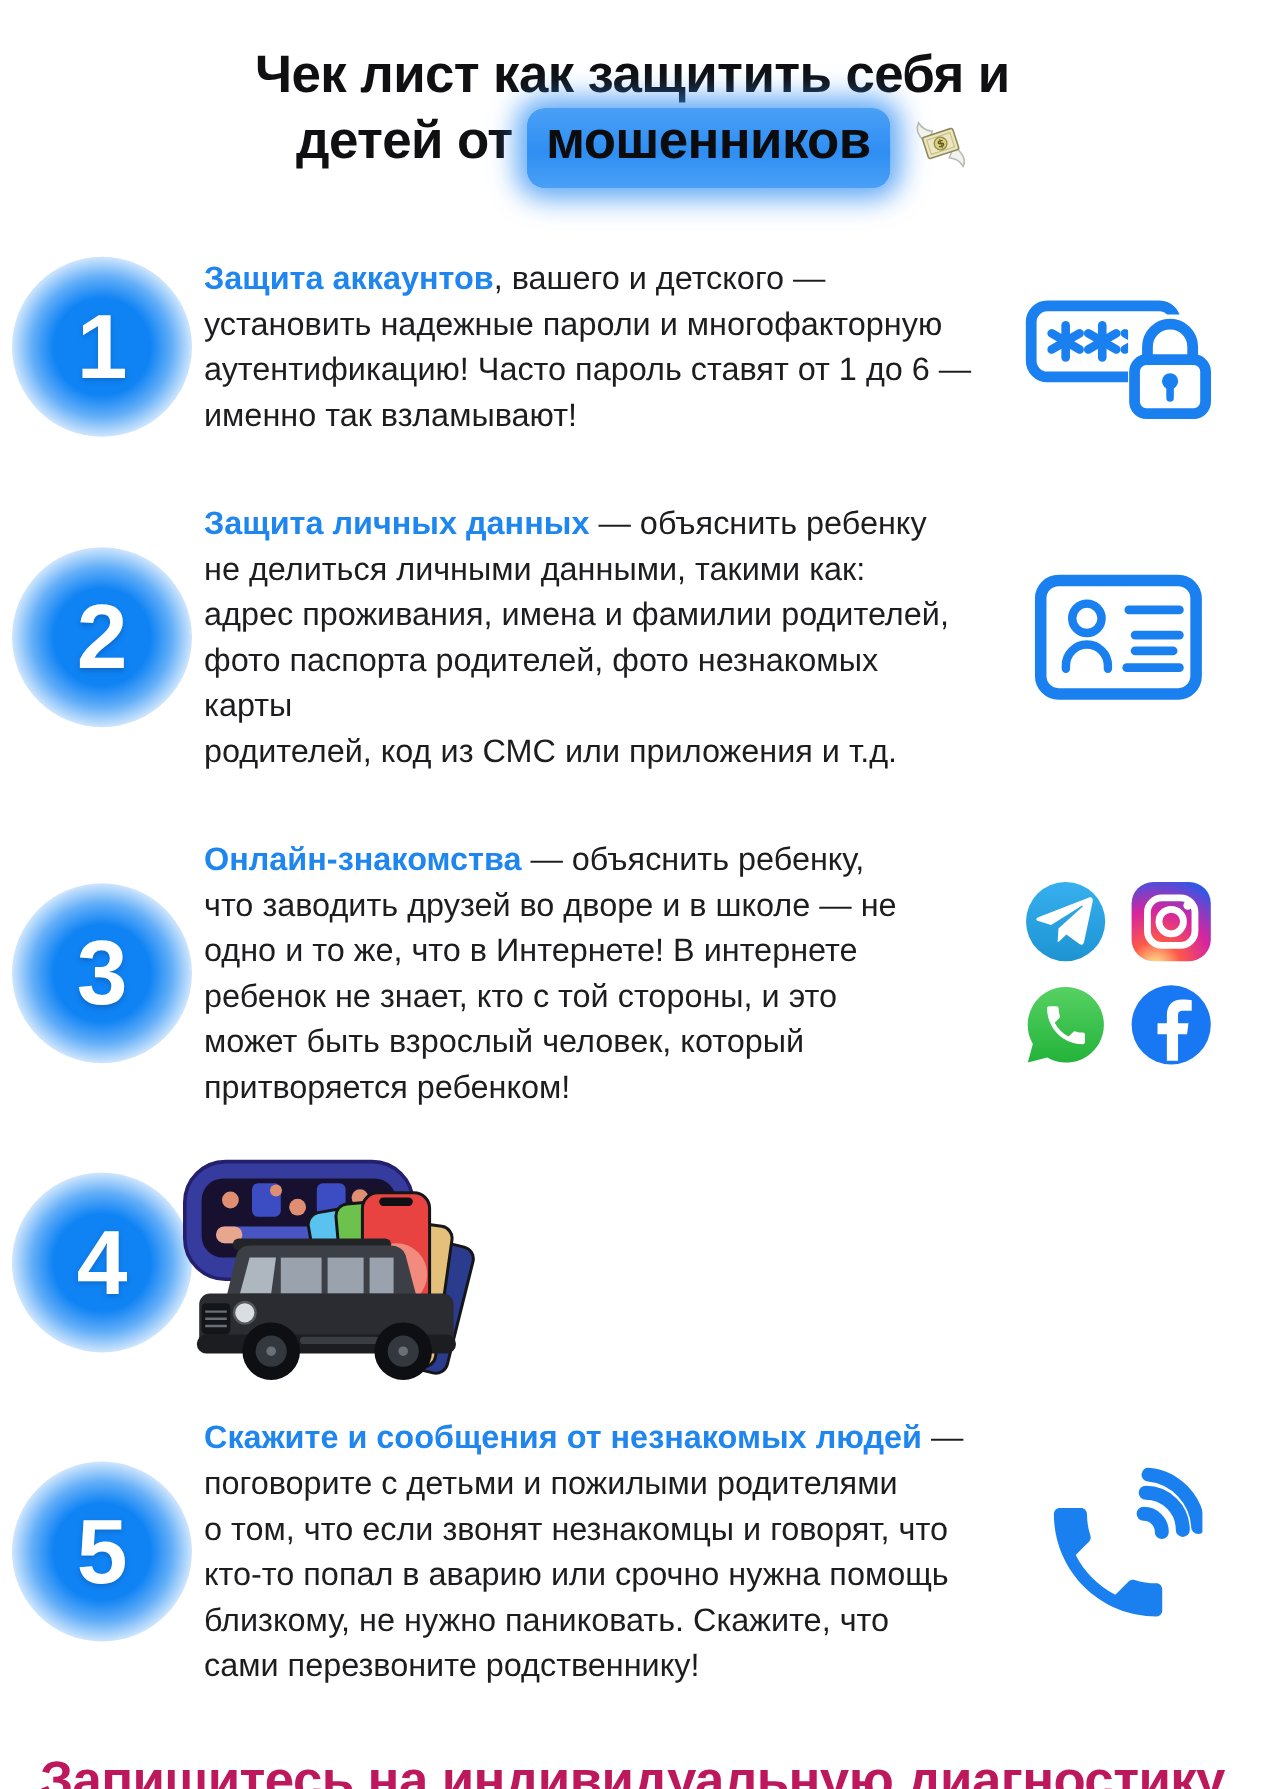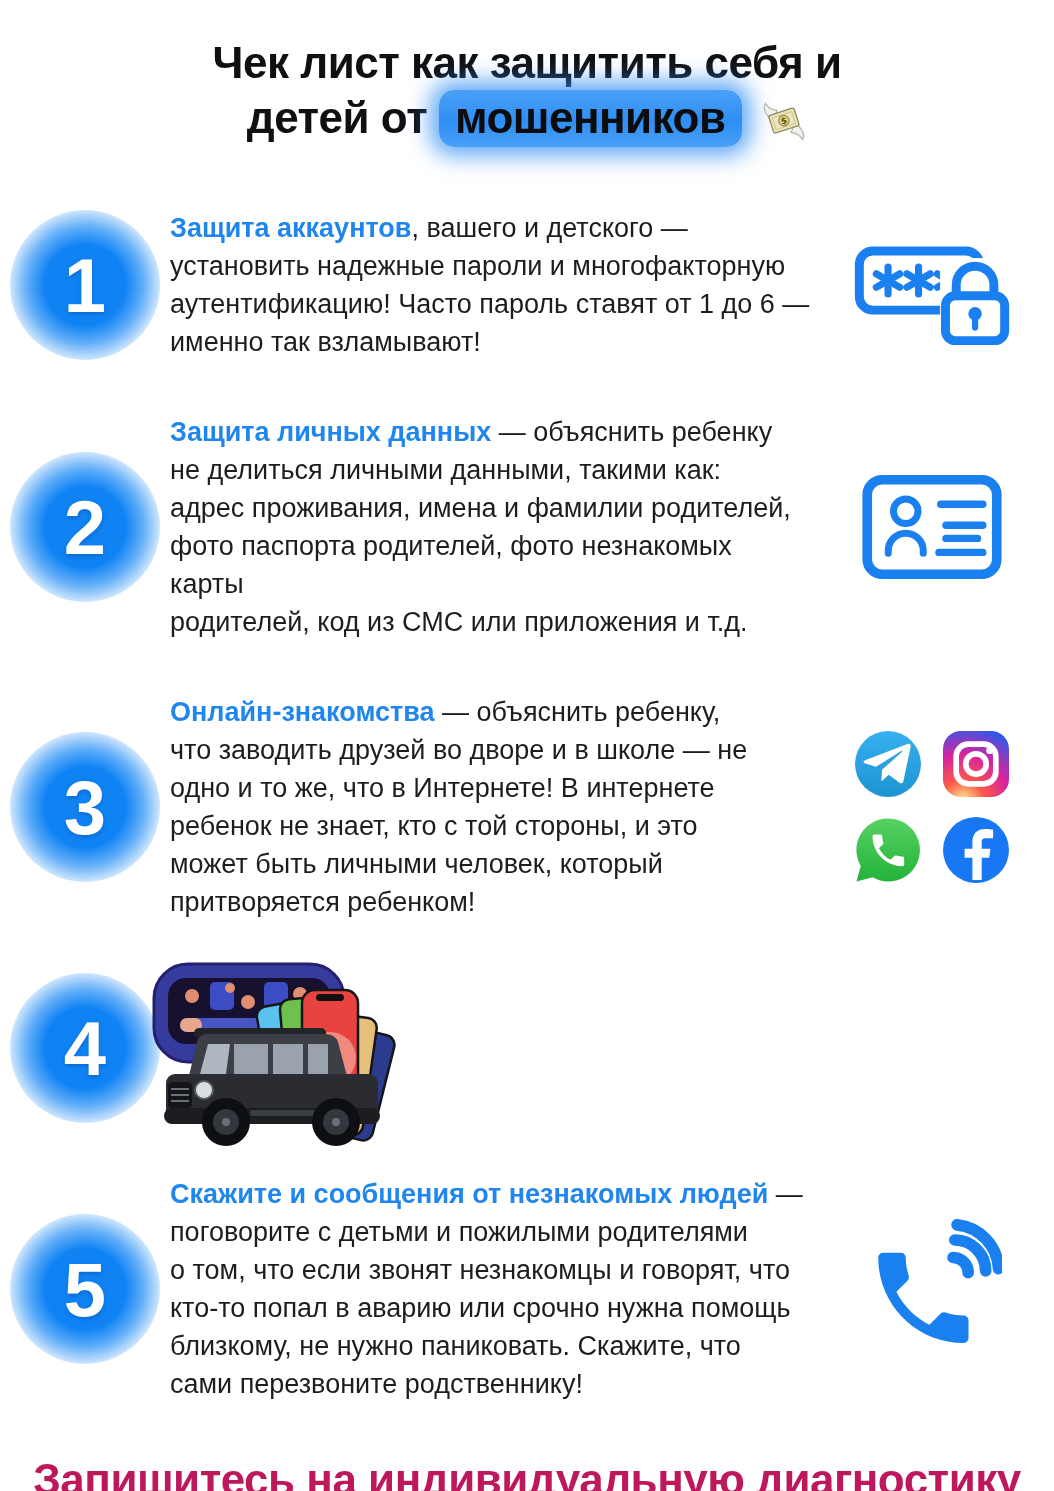--- a/index.html
+++ b/index.html
@@ -17,21 +17,21 @@
     text-align:center;
     font-size:44px;
     line-height:55px;
     font-weight:800;
     letter-spacing:-0.5px;
     color:#101013;
   }
   .title .line { display:block; }
   .hl {
     display:inline-block;
-    padding:0 16px 2px 16px;
+    padding:0 16px 12px 16px;
     border-radius:15px;
     background:linear-gradient(180deg,#4aa0f6 0%,#2f8ef3 55%,#4aa0f6 100%);
     box-shadow:0 0 22px 9px rgba(47,142,243,.75);
     color:#0c0c0e;
   }
   .money-emoji { display:inline-block; vertical-align:-8px; margin-left:8px; }
 
   
   .rows { margin-top:56px; }
   .row {
@@ -176,21 +176,21 @@
 
   <section class="row">
     <div class="num">
         <span>3</span>
       </div>
     <div class="txt">
       <p><span class="hd">Онлайн-знакомства</span><span> — объяснить ребенку,
 что заводить друзей во дворе и в школе — не
 одно и то же, что в Интернете! В интернете
 ребенок не знает, кто с той стороны, и это
-может быть личными человек, который
+может быть взрослый человек, который
 притворяется ребенком!</span></p>
     </div>
     <div class="art">
       <div class="socials">
         <svg viewBox="0 0 24 24">
           <defs>
               <linearGradient id="tg" x1="0" y1="0" x2="0" y2="1">
                 <stop offset="0" stop-color="#37b0f0"></stop>
                 <stop offset="1" stop-color="#1d93d2"></stop>
               </linearGradient>

